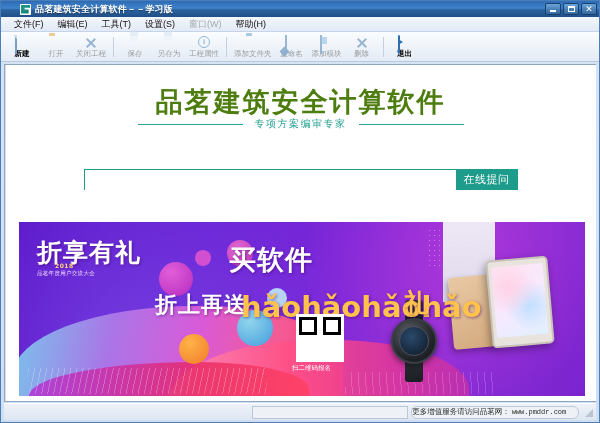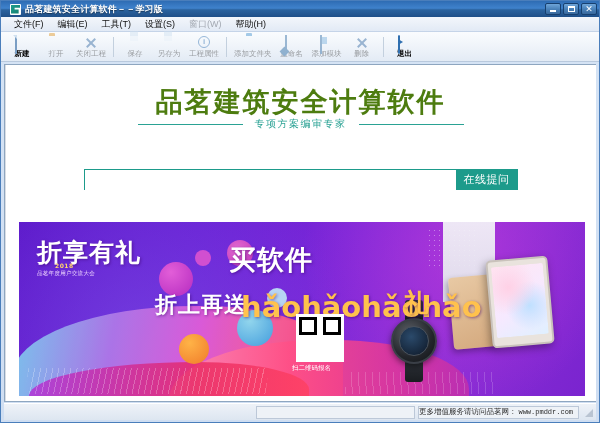--- a/index.html
+++ b/index.html
@@ -16,21 +16,21 @@
     background: linear-gradient(to bottom, #d6e4f5 0%, #cfdef2 100%);
     border: 1px solid #4a7ebb;
     position: relative;
   }
 
   
   .titlebar {
     height: 16px; flex: 0 0 16px;
     background: linear-gradient(to bottom, #2e6cb3 0%, #3f82cc 45%, #2b639f 55%, #1f4f88 100%);
     display: flex; align-items: center;
-    padding: 0 2px 0 9px;
+    padding: 0 2px 0 19px;
     position: relative;
   }
   .app-icon {
     width: 11px; height: 11px; flex: 0 0 11px;
     background: #ffffff;
     border-radius: 1px;
     margin-right: 4px;
     position: relative;
     overflow: hidden;
   }
@@ -330,21 +330,21 @@
     border-top: 1px solid #ffffff;
   }
   .sb-pane {
     height: 13px; border: 1px solid #bcc8d8; background: #eef2f7;
     margin-right: 3px;
   }
   .sb-p1 { width: 250px; border: none; background: transparent; }
   .sb-p2 { width: 160px; }
   .sb-p3 {
     flex: 1 1 auto; display: flex; align-items: center; justify-content: flex-start;
-    padding-right: 5px; font-size: 7.5px; color: #2a2a2a; white-space: nowrap;
+    padding-right: 12px; font-size: 7.5px; color: #2a2a2a; white-space: nowrap; border-radius: 6px;
   }
   .sb-grip {
     width: 12px; height: 12px; position: relative; margin-right: 2px;
   }
   .sb-grip::before {
     content:""; position:absolute; right:1px; bottom:1px;
     border-right: 8px solid #b9c4d2; border-top: 8px solid transparent;
   }
   .sb-url { color: #2a2a2a; font-family: "Liberation Mono", monospace; font-size: 7px; margin-left: 2px; }
 </style>

